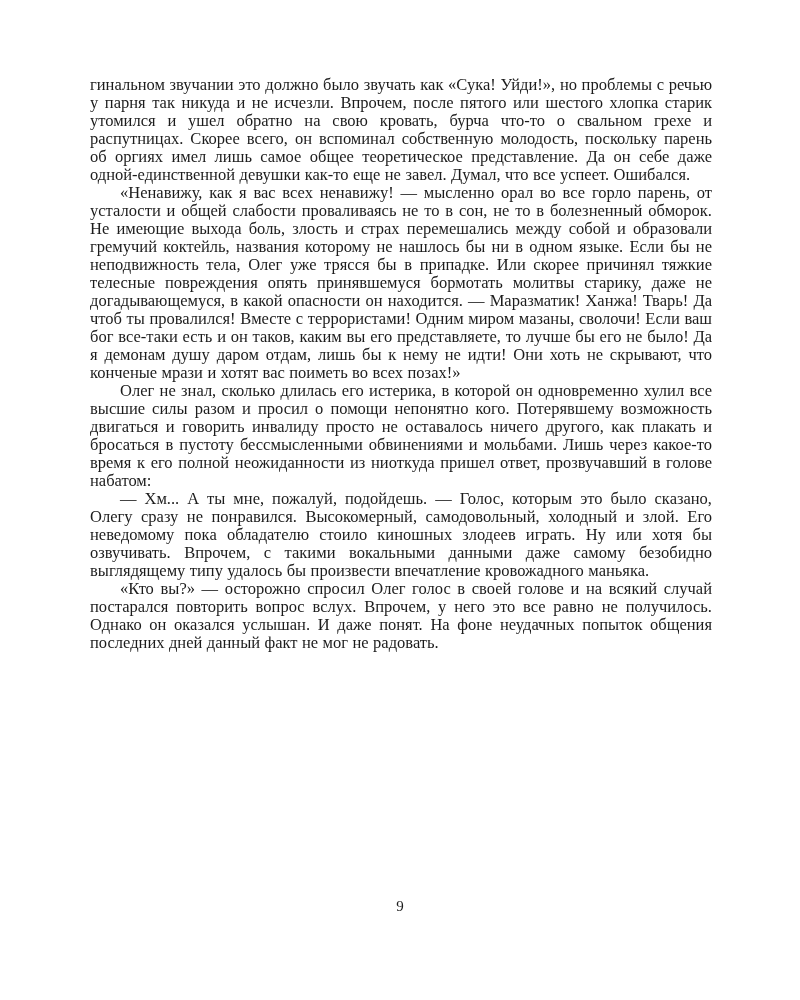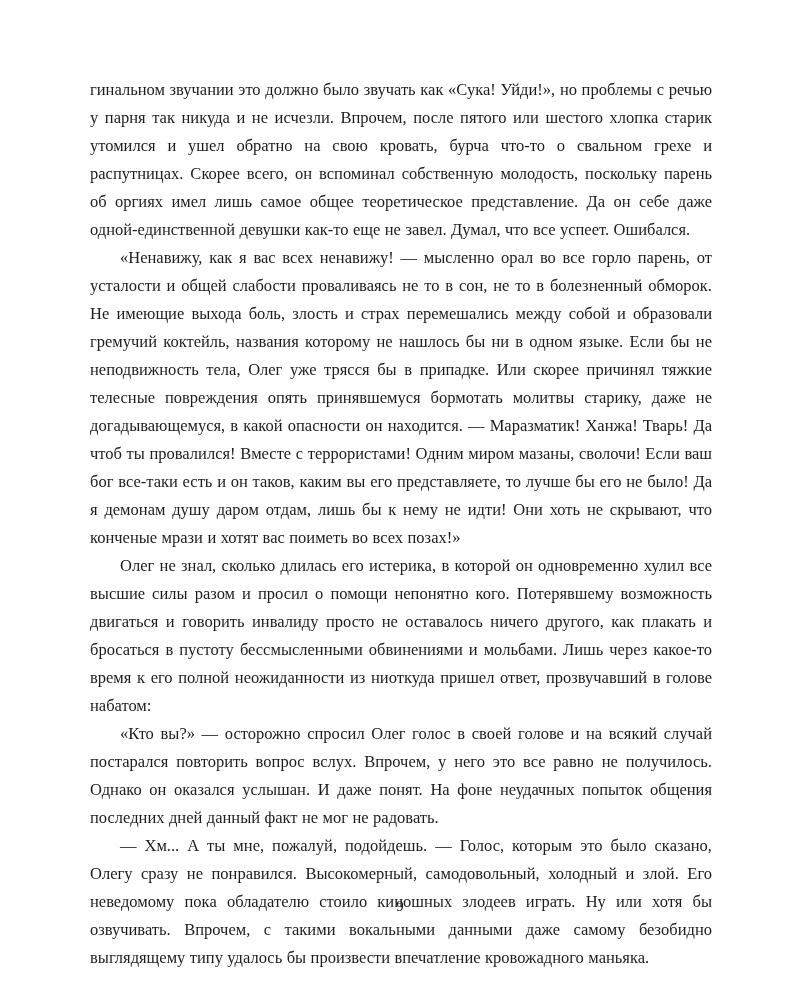--- a/index.html
+++ b/index.html
@@ -20,21 +20,21 @@
       background: #ffffff;
       overflow: hidden;
     }
     .text-block {
       position: absolute;
       left: 90px;
       top: 76px;
       width: 622px;
       text-align: justify;
       font-size: 16.5px;
-      line-height: 28px;
+      line-height: 18px;
       hyphens: auto;
       -webkit-hyphens: auto;
       word-spacing: 0.02em;
     }
     .para {
       text-indent: 30px;
       margin: 0;
     }
     .para.no-indent {
       text-indent: 0;
@@ -50,17 +50,17 @@
     }
   </style>
 </head>
 <body>
 
 <div class="page">
   <div class="text-block">
     <p class="para no-indent">гинальном звучании это должно было звучать как «Сука! Уйди!», но проблемы с речью у парня так никуда и не исчезли. Впрочем, после пятого или шестого хлопка старик утомился и ушел обратно на свою кровать, бурча что-то о свальном грехе и распутницах. Скорее всего, он вспоминал собственную молодость, поскольку парень об оргиях имел лишь самое общее теоретическое представление. Да он себе даже одной-единственной девушки как-то еще не завел. Думал, что все успеет. Ошибался.</p>
     <p class="para">«Ненавижу, как я вас всех ненавижу! — мысленно орал во все горло парень, от усталости и общей слабости проваливаясь не то в сон, не то в болезненный обморок. Не имеющие выхода боль, злость и страх перемешались между собой и образовали гремучий коктейль, названия которому не нашлось бы ни в одном языке. Если бы не неподвижность тела, Олег уже трясся бы в припадке. Или скорее причинял тяжкие телесные повреждения опять принявшемуся бормотать молитвы старику, даже не догадывающемуся, в какой опасности он находится. — Маразматик! Ханжа! Тварь! Да чтоб ты провалился! Вместе с террористами! Одним миром мазаны, сволочи! Если ваш бог все-таки есть и он таков, каким вы его представляете, то лучше бы его не было! Да я демонам душу даром отдам, лишь бы к нему не идти! Они хоть не скрывают, что конченые мрази и хотят вас поиметь во всех позах!»</p>
     <p class="para">Олег не знал, сколько длилась его истерика, в которой он одновременно хулил все высшие силы разом и просил о помощи непонятно кого. Потерявшему возможность двигаться и говорить инвалиду просто не оставалось ничего другого, как плакать и бросаться в пустоту бессмысленными обвинениями и мольбами. Лишь через какое-то время к его полной неожиданности из ниоткуда пришел ответ, прозвучавший в голове набатом:</p>
+    <p class="para">— Хм... А ты мне, пожалуй, подойдешь. — Голос, которым это было сказано, Олегу сразу не понравился. Высокомерный, самодовольный, холодный и злой. Его неведомому пока обладателю стоило киношных злодеев играть. Ну или хотя бы озвучивать. Впрочем, с такими вокальными данными даже самому безобидно выглядящему типу удалось бы произвести впечатление кровожадного маньяка.</p>
     <p class="para">«Кто вы?» — осторожно спросил Олег голос в своей голове и на всякий случай постарался повторить вопрос вслух. Впрочем, у него это все равно не получилось. Однако он оказался услышан. И даже понят. На фоне неудачных попыток общения последних дней данный факт не мог не радовать.</p>
-    <p class="para">— Хм... А ты мне, пожалуй, подойдешь. — Голос, которым это было сказано, Олегу сразу не понравился. Высокомерный, самодовольный, холодный и злой. Его неведомому пока обладателю стоило киношных злодеев играть. Ну или хотя бы озвучивать. Впрочем, с такими вокальными данными даже самому безобидно выглядящему типу удалось бы произвести впечатление кровожадного маньяка.</p>
   </div>
   <div class="folio">9</div>
 </div>
 
 </body></html>

